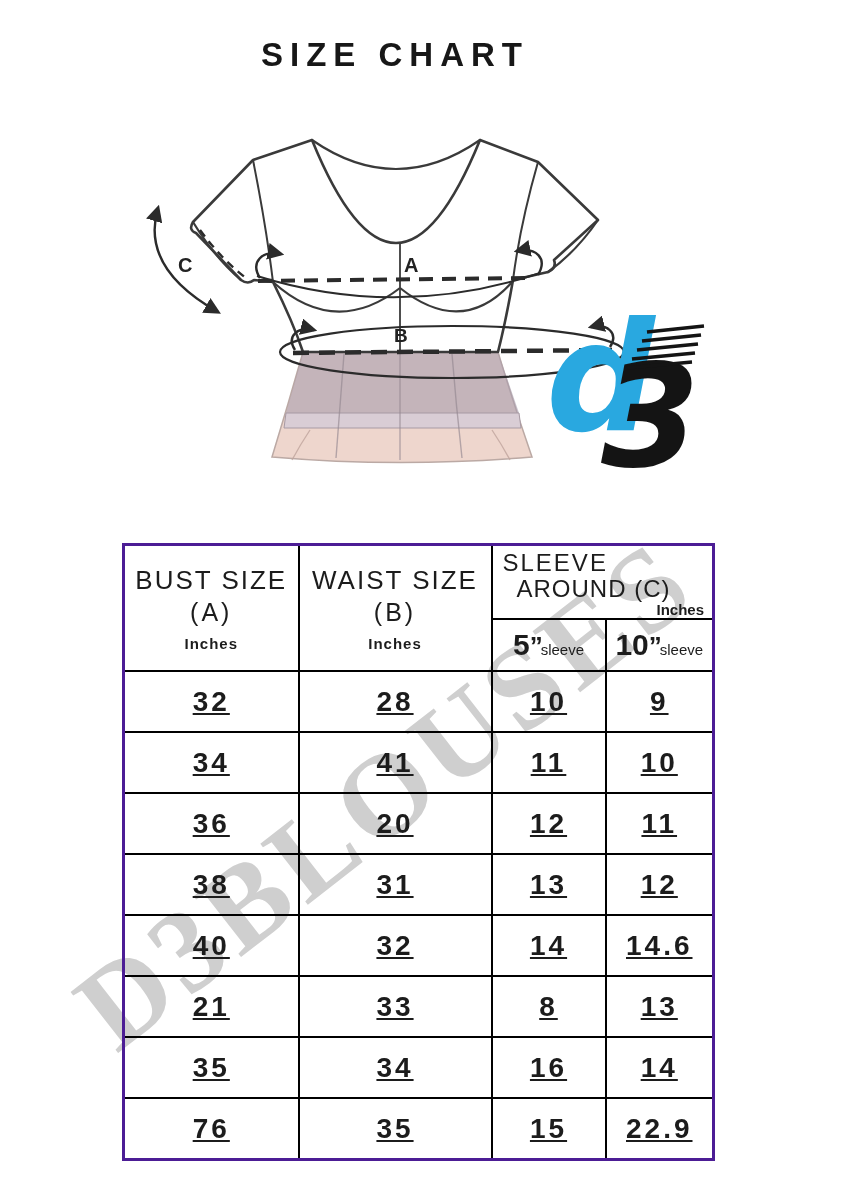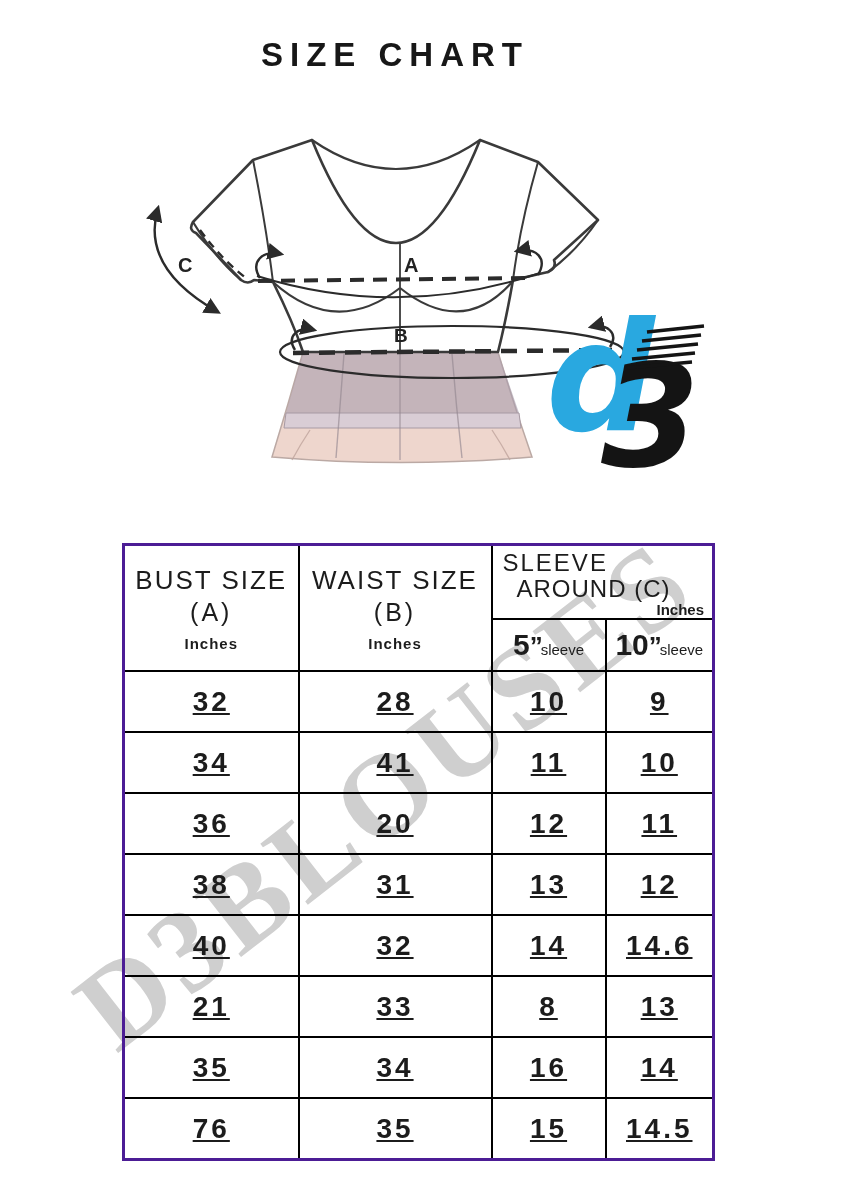--- a/index.html
+++ b/index.html
@@ -215,18 +215,18 @@
       <tr>
         <td class="num">35</td>
         <td class="num">34</td>
         <td class="num">16</td>
         <td class="num">14</td>
       </tr>
       <tr>
         <td class="num">76</td>
         <td class="num">35</td>
         <td class="num">15</td>
-        <td class="num">14.5</td>
+        <td class="num">22.9</td>
       </tr>
     </tbody>
   </table>
 
 </div>
 
 </body></html>

